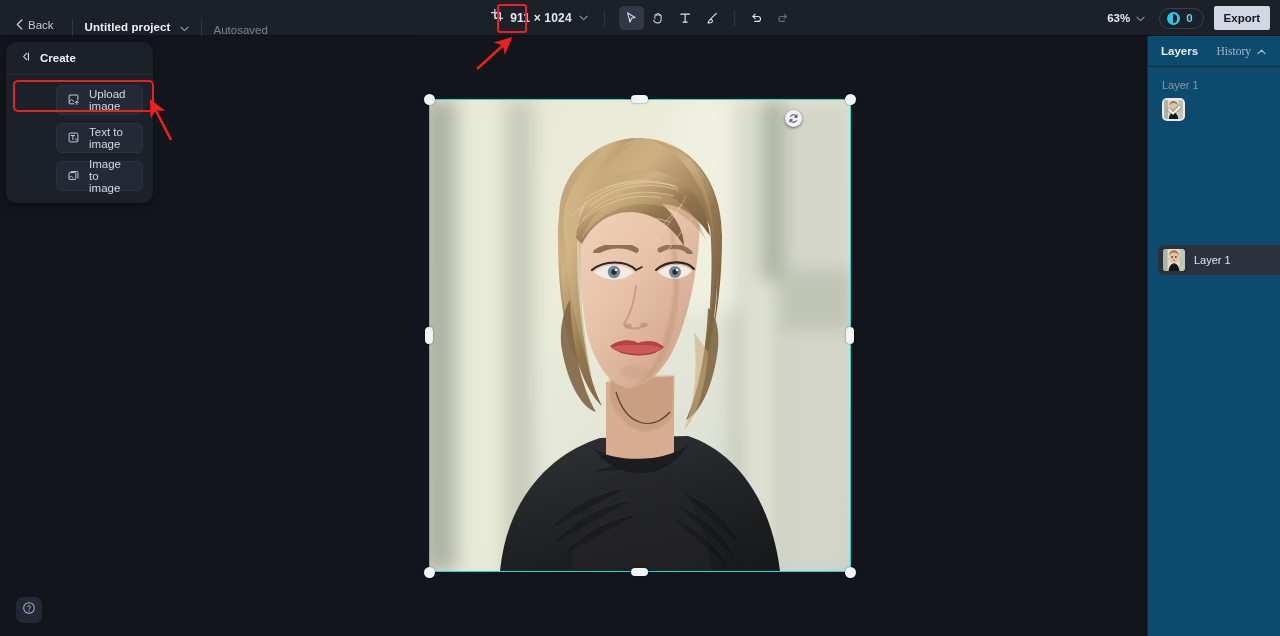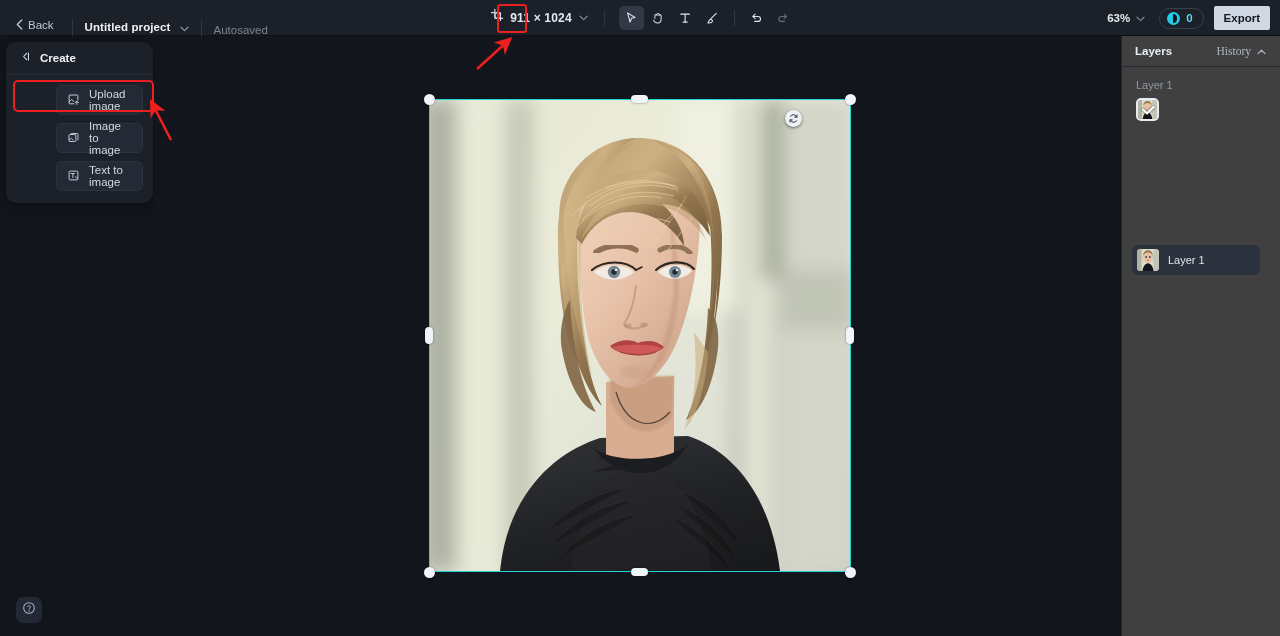--- a/index.html
+++ b/index.html
@@ -145,22 +145,22 @@
   }
   .rotate-handle {
     position: absolute; left: 631px; top: 74px; width: 17px; height: 17px;
     border-radius: 50%; background: #eef1f5;
     display: flex; align-items: center; justify-content: center;
     cursor: pointer; box-shadow: 0 1px 3px rgba(0,0,0,.55);
   }
 
   
   .right-panel {
-    position: absolute; right: 0; top: 36px; width: 159px; height: 600px;
-    background: #404040; border-left: 1px solid #242a34;
+    position: absolute; right: 0; top: 36px; width: 133px; height: 600px;
+    background: #0c4a6e; border-left: 1px solid #242a34;
   }
   .rp-head {
     display: flex; align-items: center; justify-content: space-between;
     height: 31px; padding: 0 14px 0 13px;
     border-bottom: 1px solid #242a34;
   }
   .rp-tab { color: #e9edf4; font-size: 11.5px; font-weight: bold; cursor: pointer; }
   .rp-tab.inactive { color: #aeb6c3; font-weight: normal; display: flex; align-items: flex-end; gap: 6px; font-family: Liberation Serif, serif; }
   .rp-layername { color: #8e97a5; font-size: 11px; padding: 12px 0 7px 14px; }
   .rp-thumb-big {
@@ -315,37 +315,37 @@
             <path d="M2.8 10.6l2.8-2.6 2.7 2.5" stroke="#cfd6e1" stroke-width="1.1" stroke-linecap="round" stroke-linejoin="round"></path>
             <path d="M12.1 10v4M10.2 11.9l1.9-2 1.9 2" stroke="#cfd6e1" stroke-width="1.15" stroke-linecap="round" stroke-linejoin="round"></path>
           </svg>
         </span>
         <span>Upload image</span>
       </div>
 
       <div class="lp-btn">
         <span>
           <svg width="13" height="13" viewBox="0 0 16 16" fill="none">
+            <rect x="2.6" y="2.6" width="10.8" height="10.8" rx="1.3" stroke="#cfd6e1" stroke-width="1.15"></rect>
+            <path d="M5 5.6h4.4M7.2 5.6v5" stroke="#cfd6e1" stroke-width="1.1" stroke-linecap="round"></path>
+            <path d="M10.2 9.4l2.6 2.6" stroke="#cfd6e1" stroke-width="1.1" stroke-linecap="round"></path>
+          </svg>
+        </span>
+        <span>Text to image</span>
+      </div>
+
+      <div class="lp-btn">
+        <span>
+          <svg width="13" height="13" viewBox="0 0 16 16" fill="none">
             <rect x="2.4" y="4.4" width="8.5" height="8.5" rx="1.2" stroke="#cfd6e1" stroke-width="1.15"></rect>
             <path d="M5.2 3.1h7.1a1.2 1.2 0 011.2 1.2v7" stroke="#cfd6e1" stroke-width="1.1" stroke-linecap="round"></path>
             <path d="M2.9 11l2.3-2.2 2.3 2.1" stroke="#cfd6e1" stroke-width="1.05" stroke-linecap="round" stroke-linejoin="round"></path>
           </svg>
         </span>
         <span>Image to image</span>
-      </div>
-
-      <div class="lp-btn">
-        <span>
-          <svg width="13" height="13" viewBox="0 0 16 16" fill="none">
-            <rect x="2.6" y="2.6" width="10.8" height="10.8" rx="1.3" stroke="#cfd6e1" stroke-width="1.15"></rect>
-            <path d="M5 5.6h4.4M7.2 5.6v5" stroke="#cfd6e1" stroke-width="1.1" stroke-linecap="round"></path>
-            <path d="M10.2 9.4l2.6 2.6" stroke="#cfd6e1" stroke-width="1.1" stroke-linecap="round"></path>
-          </svg>
-        </span>
-        <span>Text to image</span>
       </div>
     </div>
 
     <div class="redbox-upload"></div>
   </div>
 
   <div class="action-bar">
     <div class="ab-item">
       <span>
         <svg width="11" height="11" viewBox="0 0 14 14" fill="none">

